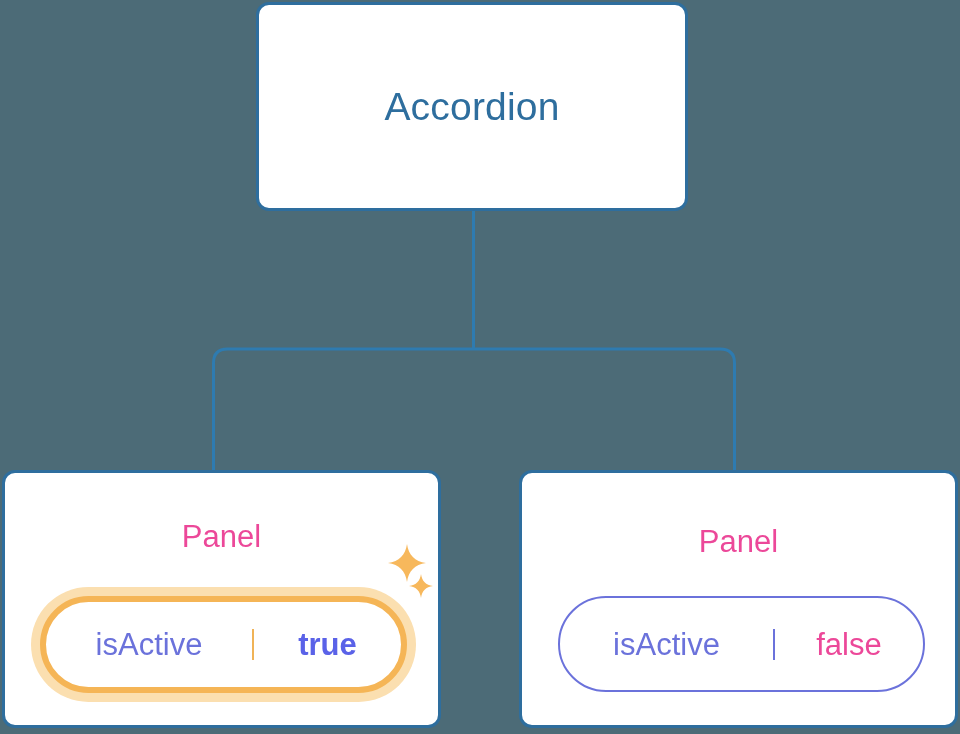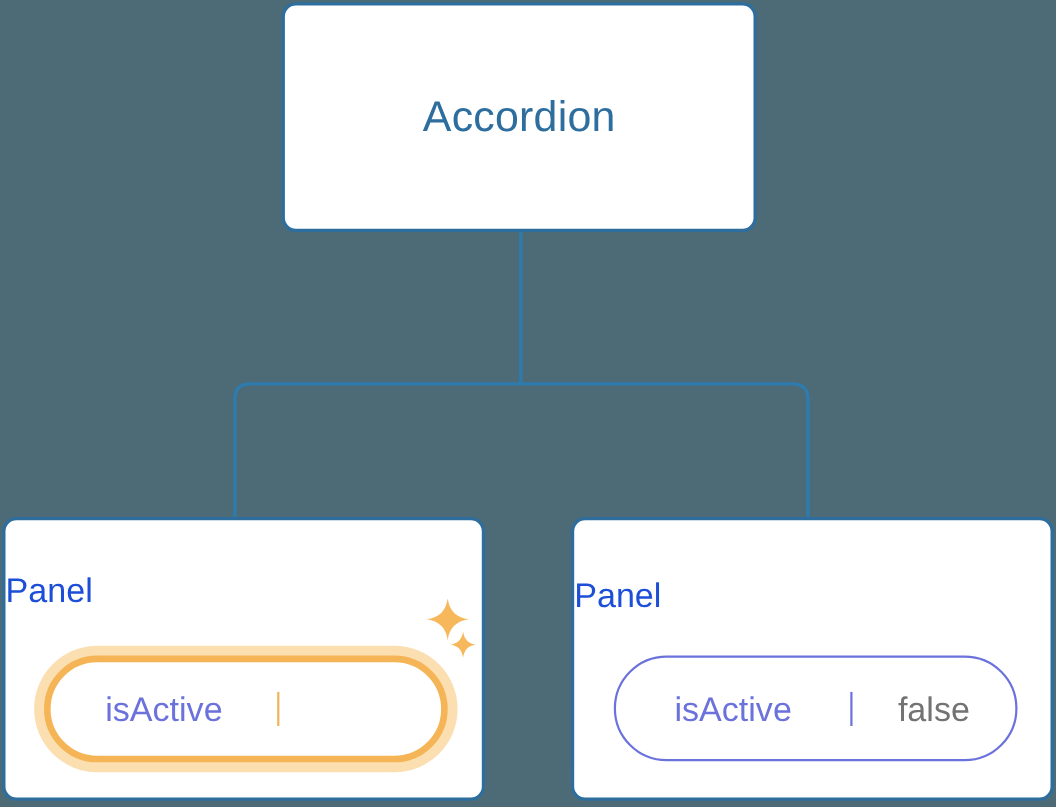--- a/index.html
+++ b/index.html
@@ -68,22 +68,22 @@
     left: 519px;
     top: 470px;
     width: 439px;
     height: 258px;
   }
 
   .panel-label {
     position: absolute;
     left: 0;
     right: 0;
-    text-align: left;
-    color: #1d4ed8;
+    text-align: center;
+    color: #ec4899;
     font-size: 31px;
     font-weight: 400;
     line-height: 1;
   }
   #node-panel-left .panel-label  { top: 48px; }
   #node-panel-right .panel-label { top: 53px; }
 
   
   .pill {
     position: absolute;
@@ -113,21 +113,21 @@
   }
   #pill-right .pill-key {
     width: 215px;
     border-right: 2px solid #6B72DB;
     color: #6B72DB;
     font-size: 31px;
     font-weight: 400;
   }
   #pill-right .pill-val {
     flex: 1;
-    color: #737373;
+    color: #ec4899;
     font-size: 31px;
     font-weight: 400;
   }
 
   
   #pill-left-wrap {
     position: absolute;
     left: 26px;
     top: 114px;
     width: 385px;
@@ -189,20 +189,21 @@
     <span class="root-label">Accordion</span>
   </div>
 
   <div class="node-card" id="node-panel-left">
     <span class="panel-label">Panel</span>
 
     <div id="pill-left-wrap">
       <div id="pill-left-glow"></div>
       <div class="pill" id="pill-left">
         <span class="pill-key">isActive</span>
+        <span class="pill-val">true</span>
       </div>
     </div>
   </div>
 
   <svg class="sparkle" id="sparkle-large" width="40" height="40" viewBox="0 0 40 40" aria-hidden="true">
     <path d="M20 1 C21.6 12.2 27.8 18.4 39 20 C27.8 21.6 21.6 27.8 20 39 C18.4 27.8 12.2 21.6 1 20 C12.2 18.4 18.4 12.2 20 1 Z"></path>
   </svg>
   <svg class="sparkle" id="sparkle-small" width="26" height="26" viewBox="0 0 26 26" aria-hidden="true">
     <path d="M13 1 C14 8.2 17.8 12 25 13 C17.8 14 14 17.8 13 25 C12 17.8 8.2 14 1 13 C8.2 12 12 8.2 13 1 Z"></path>
   </svg>

